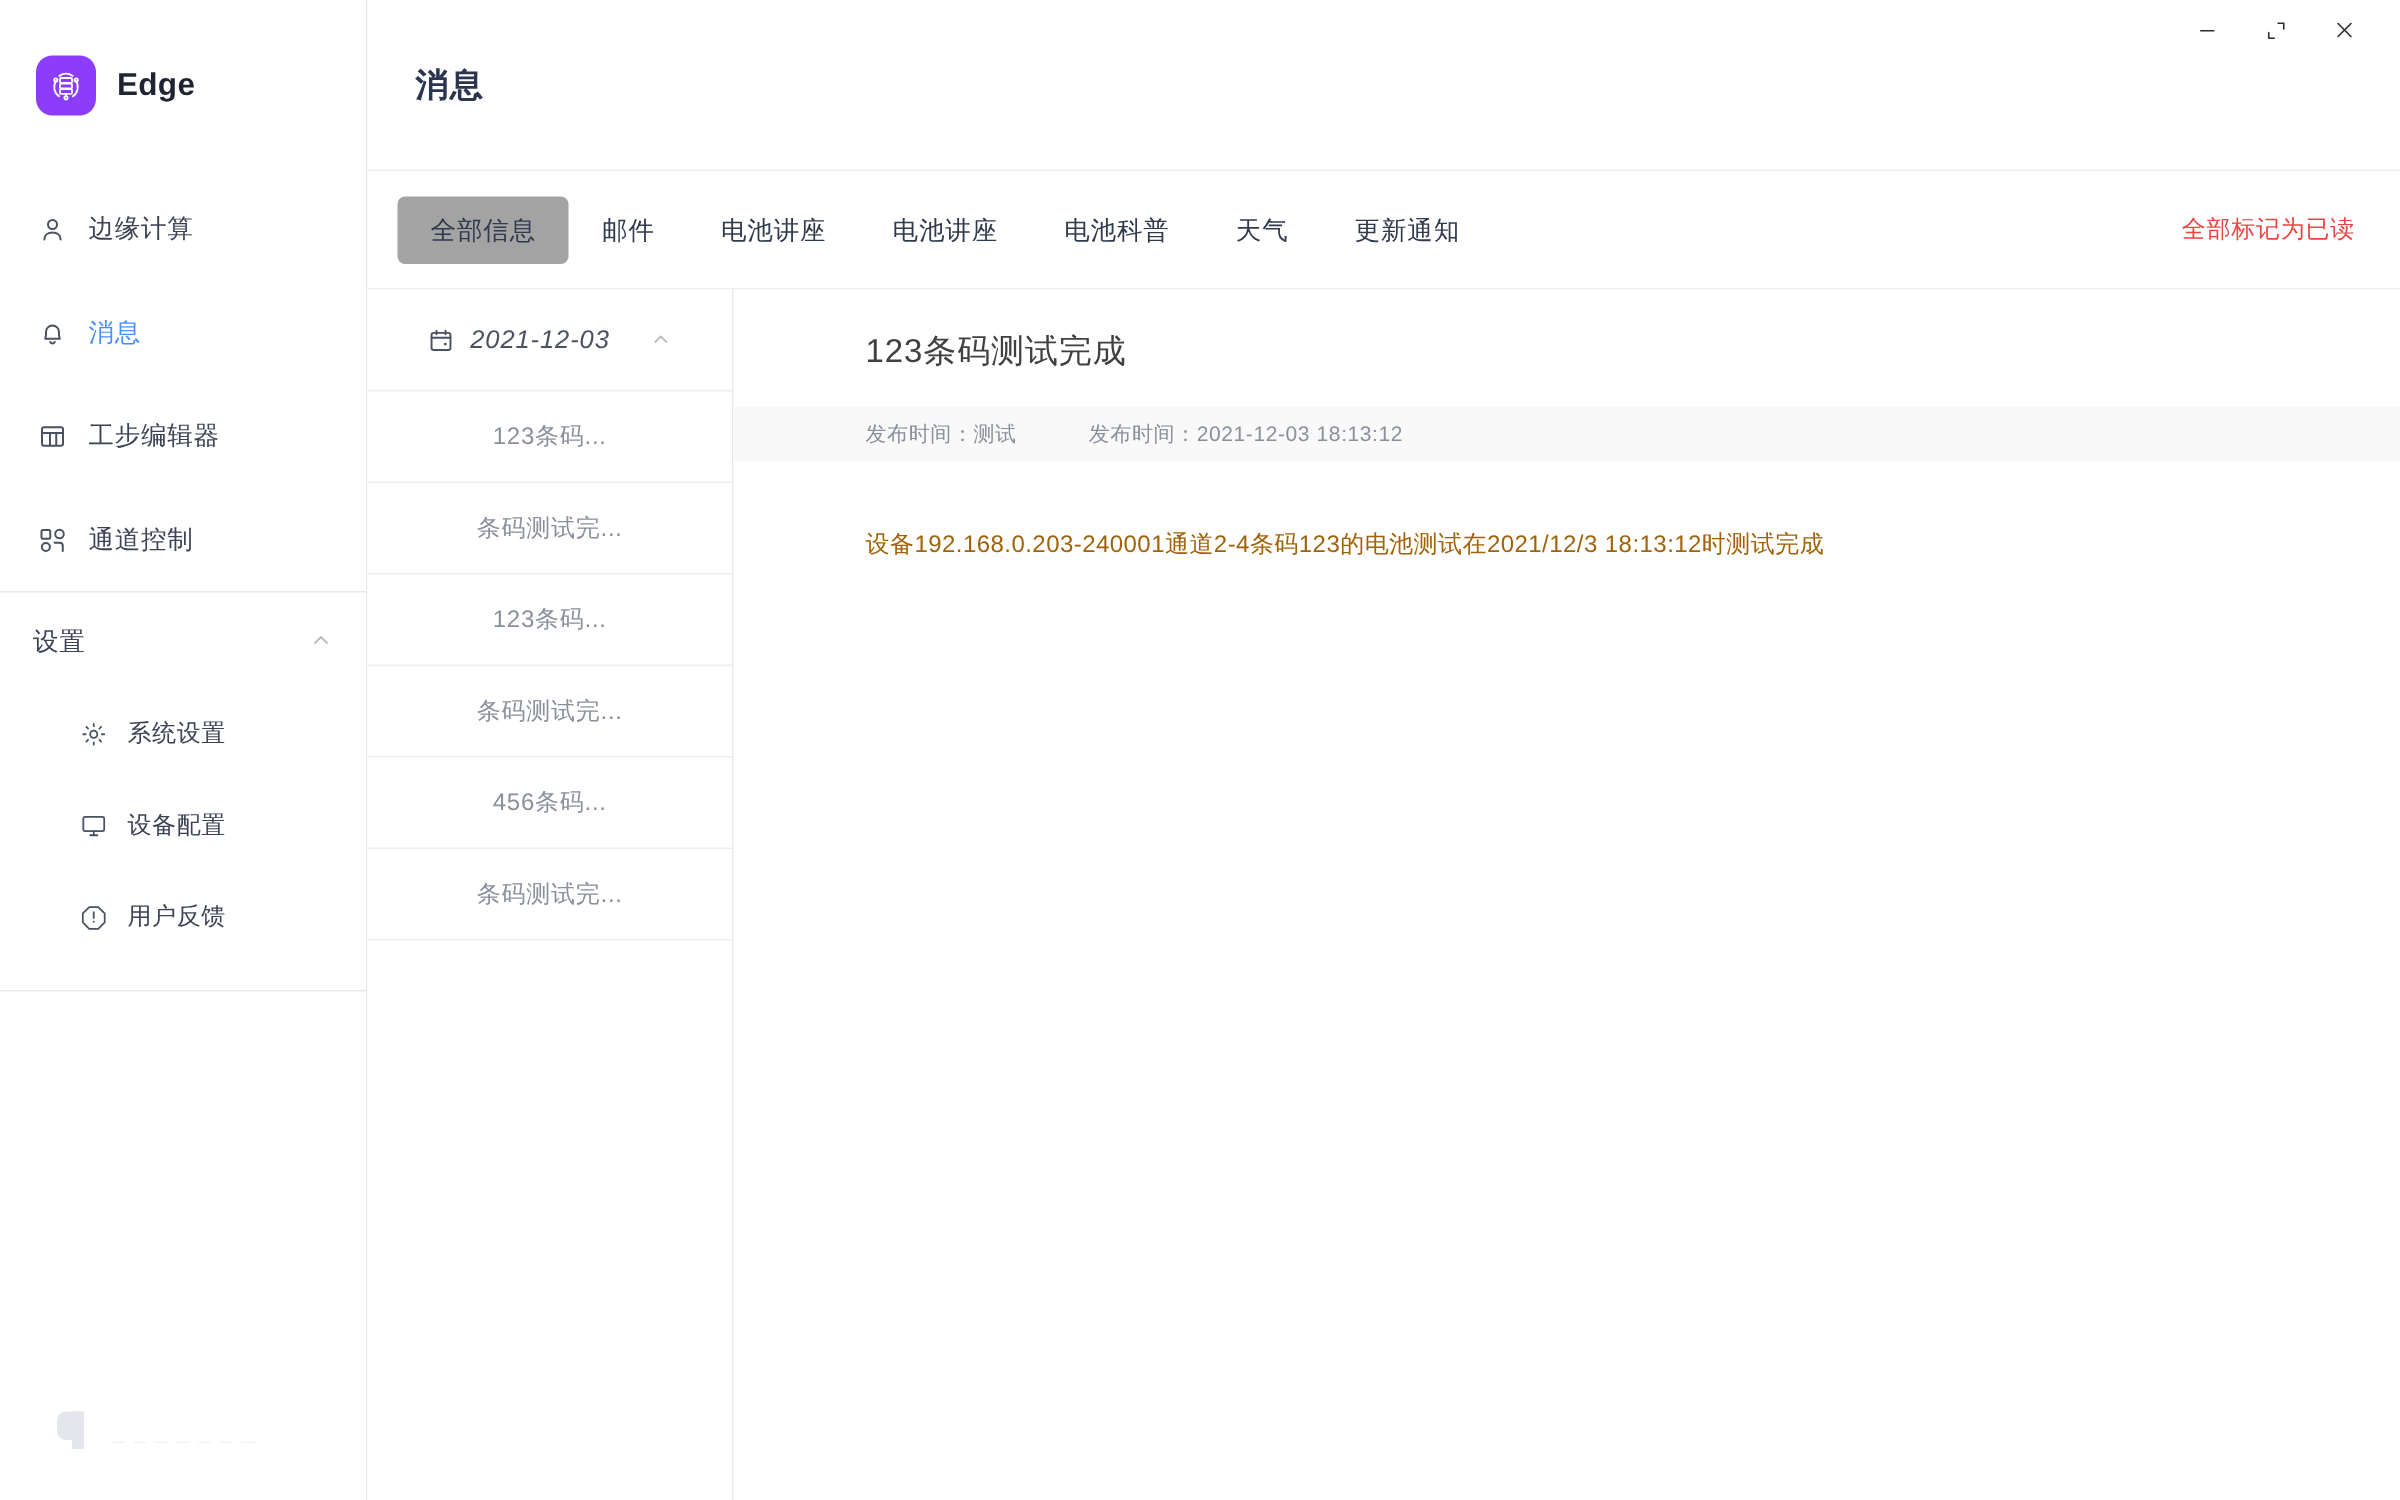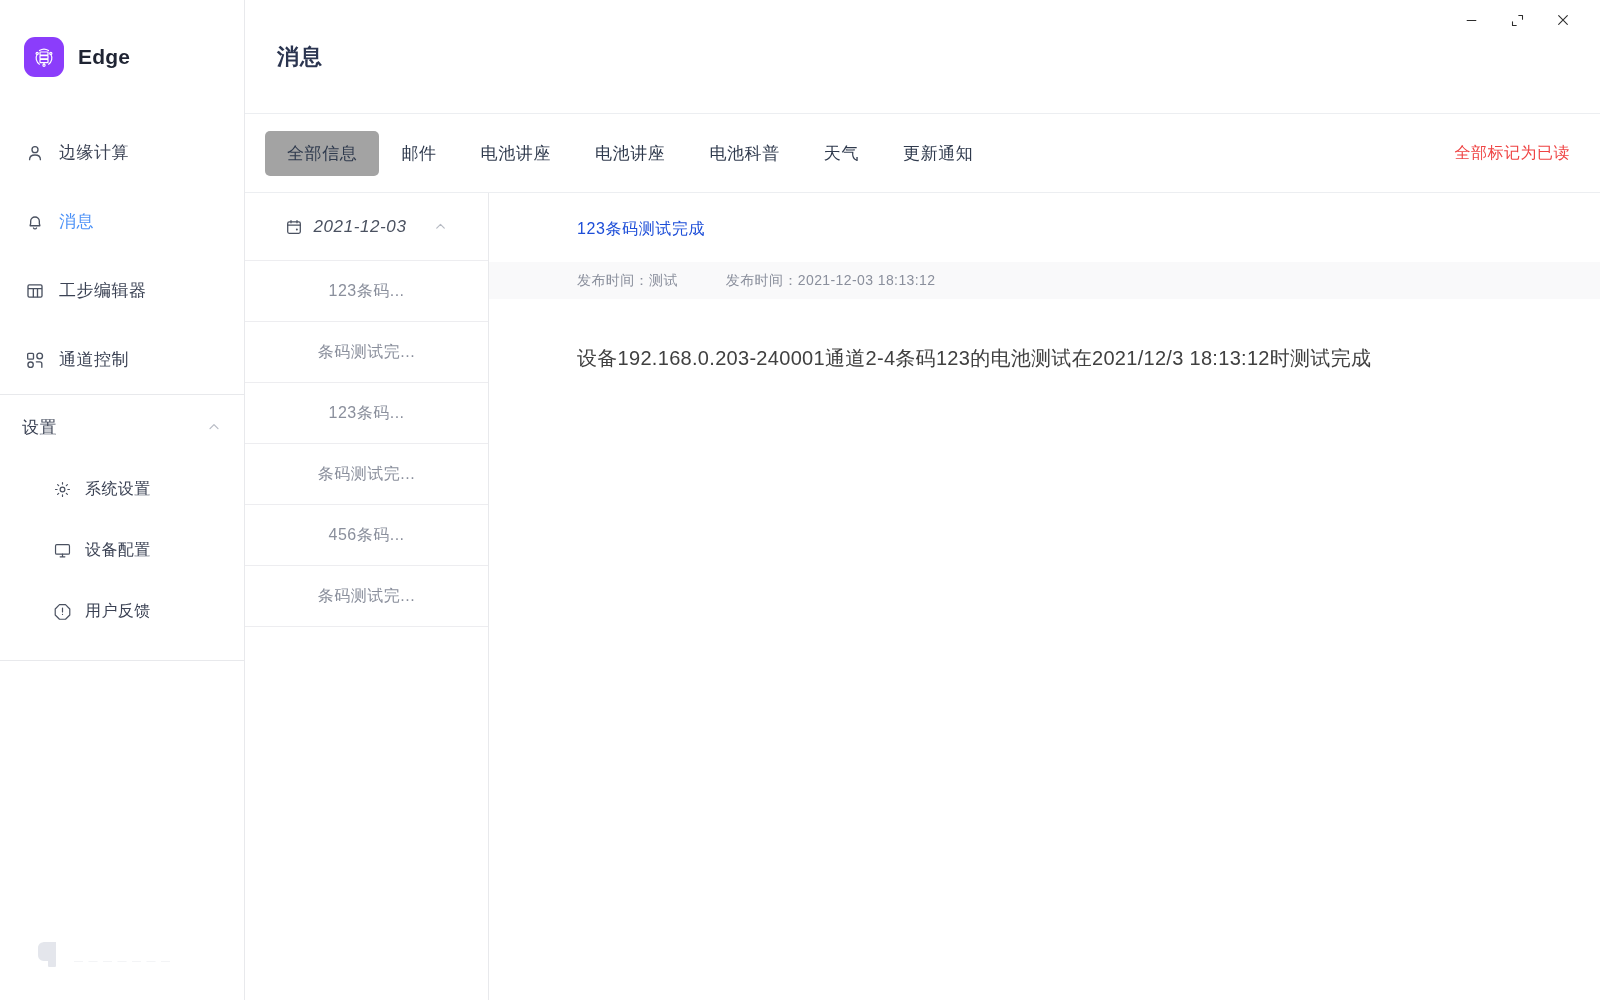--- a/index.html
+++ b/index.html
@@ -252,40 +252,40 @@
     letter-spacing: .5px;
   }
 
   
   .detail {
     flex: 1 1 auto;
     min-width: 0;
     background: #ffffff;
   }
   .detail-title {
-    font-size: 16px;
-    color: #1d4ed8;
+    font-size: 22px;
+    color: #404040;
     padding: 26px 8px 22px 88px;
     letter-spacing: .6px;
   }
   .detail-meta {
     background: #f9f9fa;
     height: 37px;
     display: flex;
     align-items: center;
     padding-left: 88px;
     gap: 48px;
     font-size: 14px;
     color: #8a8f9c;
     letter-spacing: .4px;
   }
   .detail-body {
     padding: 42px 40px 0 88px;
-    font-size: 20px;
-    color: #404040;
+    font-size: 16px;
+    color: #a16207;
     line-height: 1.7;
     letter-spacing: .3px;
   }
 </style>
 </head>
 <body>
 
 <div id="app">
 
   <aside class="sidebar">

